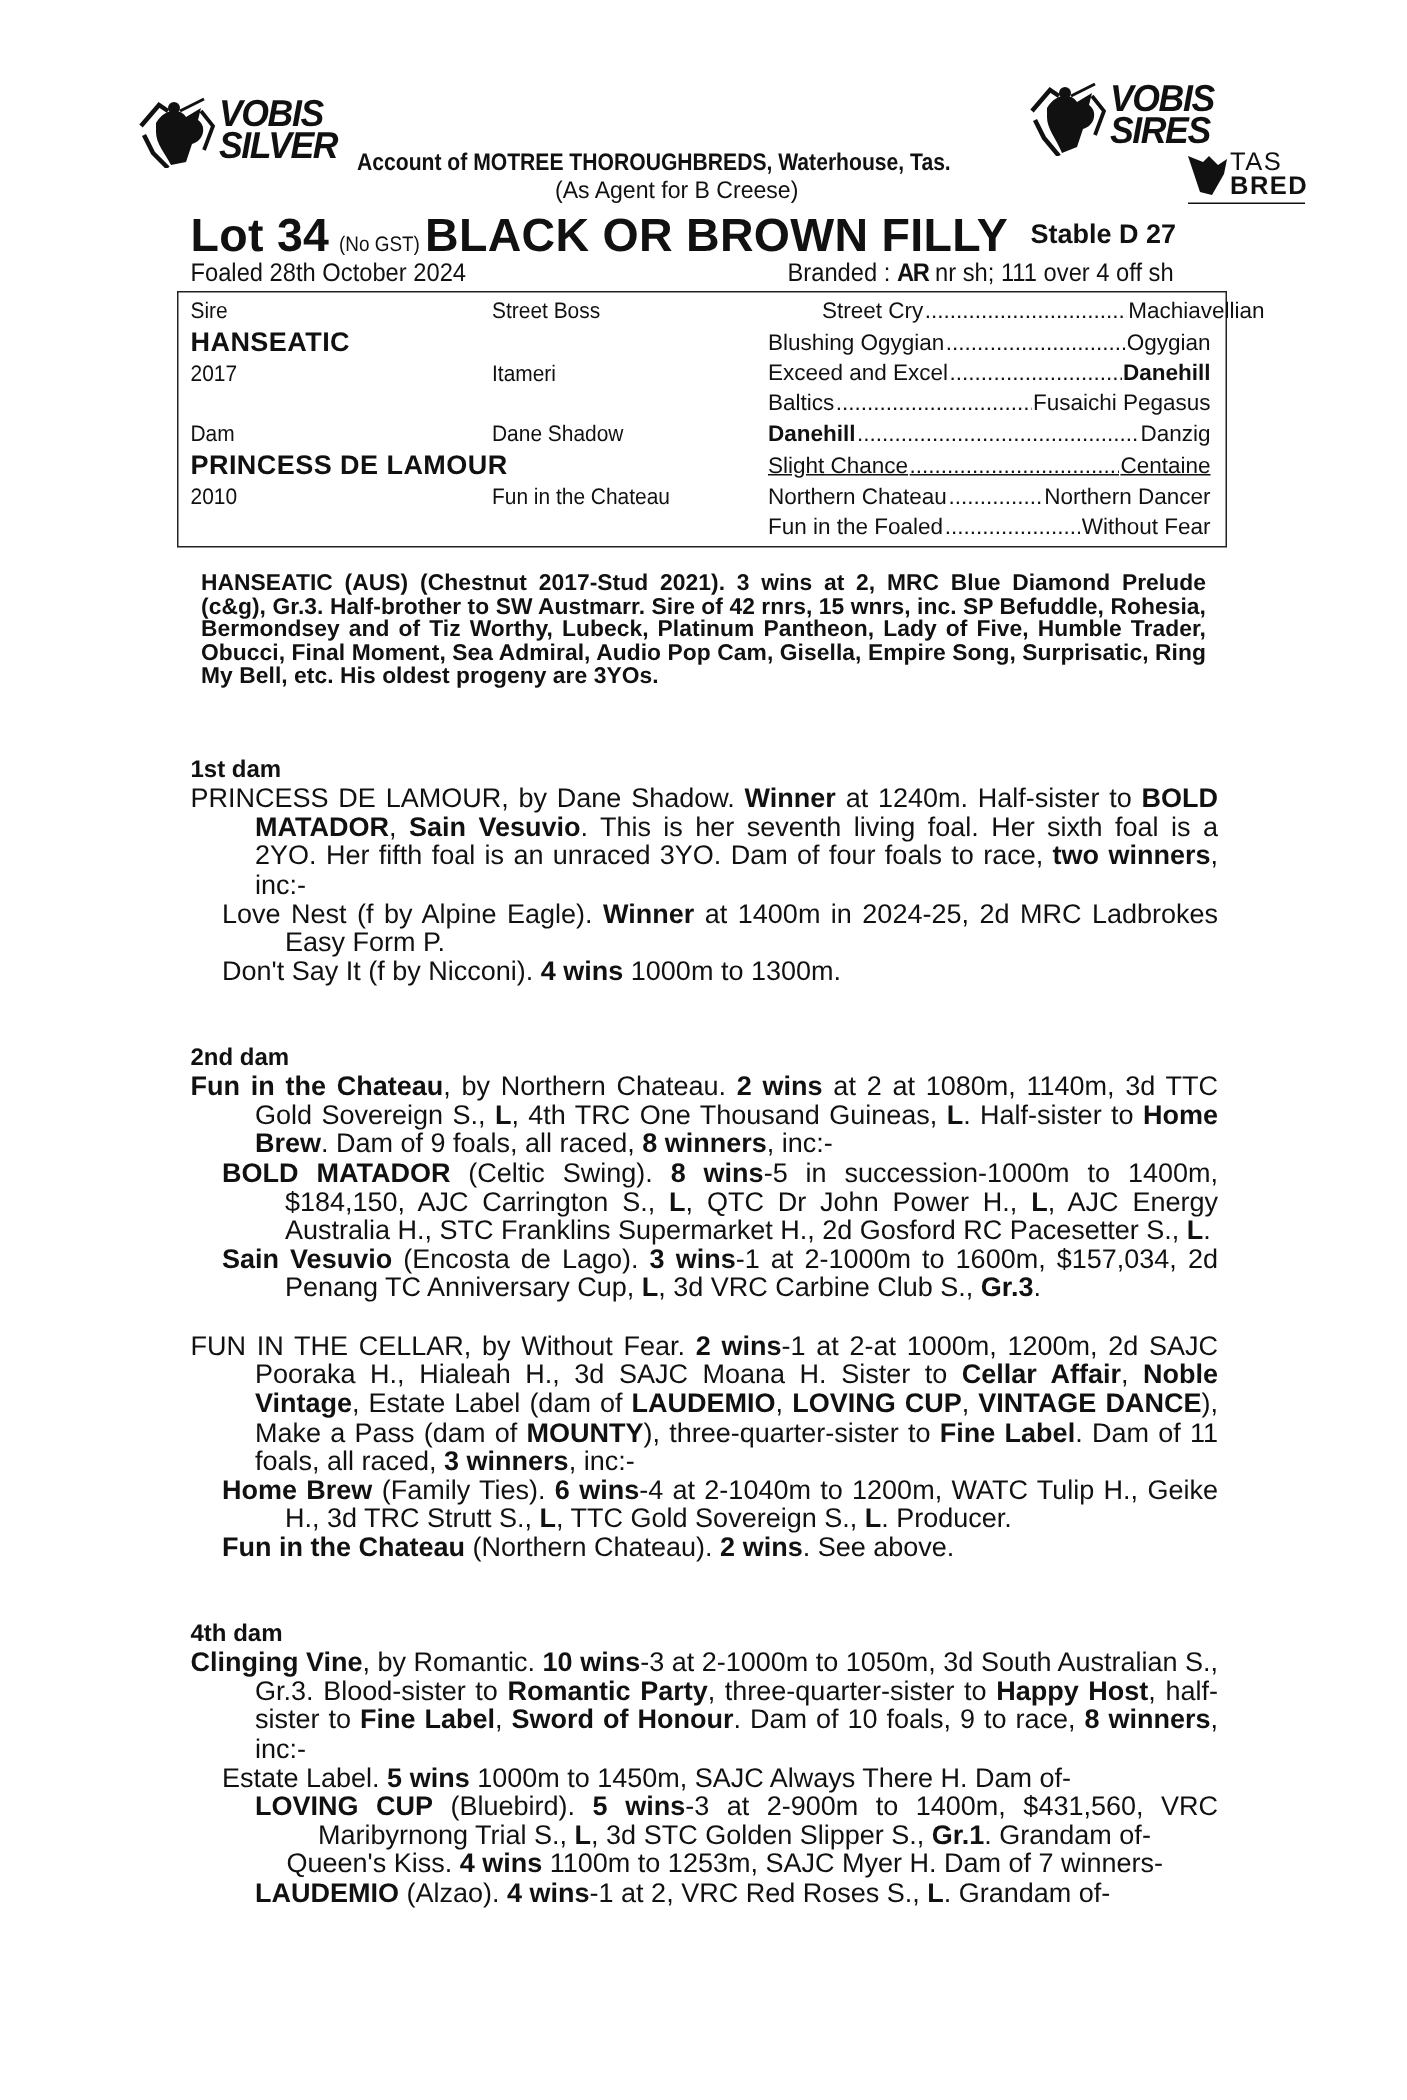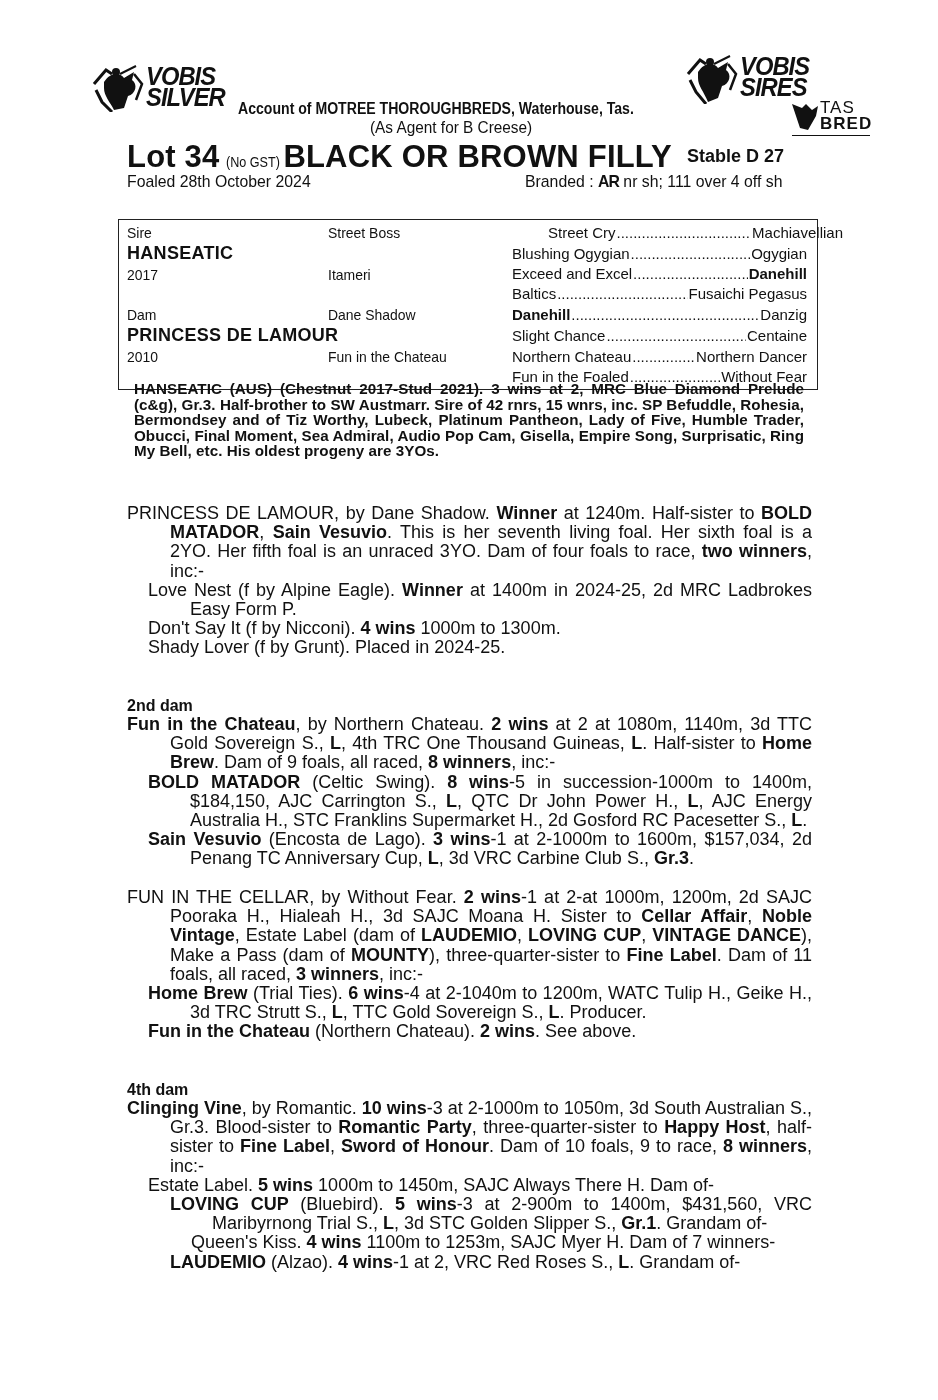--- a/index.html
+++ b/index.html
@@ -90,21 +90,21 @@
 </div>
 <div class="abs stable" style="left:687px; top:146px;">Stable D 27</div>
 
 <div class="abs foaled" style="left:127px; top:172px;">Foaled 28th October 2024</div>
 <div class="abs foaled" style="left:525px; top:172px;">
   <span>Branded :</span>
   <span style="font-weight:bold; letter-spacing:-1px; outline:0;">AR</span>
   <span>nr sh; 111 over 4 off sh</span>
 </div>
 
-<div class="abs ped-box" style="left:118px; top:219px; width:698px; height:169px;">
+<div class="abs ped-box" style="left:118px; top:194px; width:698px; height:169px;">
   <div class="ped-cell" style="left:8px; top:4px;">Sire</div>
   <div class="ped-cell ped-bold" style="left:8px; top:23px;">HANSEATIC</div>
   <div class="ped-cell" style="left:8px; top:46px;">2017</div>
   <div class="ped-cell" style="left:8px; top:86px;">Dam</div>
   <div class="ped-cell ped-bold" style="left:8px; top:105px;">PRINCESS DE LAMOUR</div>
   <div class="ped-cell" style="left:8px; top:128px;">2010</div>
 
   <div class="ped-cell" style="left:209px; top:4px;">Street Boss</div>
   <div class="ped-cell" style="left:209px; top:46px;">Itameri</div>
   <div class="ped-cell" style="left:209px; top:86px;">Dane Shadow</div>
@@ -128,56 +128,56 @@
   <div class="anc" style="top:65px;">
       <span>Baltics</span>
       <span class="dots"></span>
       <span>Fusaichi Pegasus</span>
     </div>
   <div class="anc" style="top:86px;">
       <b>Danehill</b>
       <span class="dots"></span>
       <span>Danzig</span>
     </div>
-  <div class="anc" style="top:107px;">
+  <div class="anc" style="top:107px;text-decoration:underline;">
       <span>Slight Chance</span>
       <span class="dots"></span>
       <span>Centaine</span>
     </div>
   <div class="anc" style="top:128px;">
       <span>Northern Chateau</span>
       <span class="dots"></span>
       <span>Northern Dancer</span>
     </div>
   <div class="anc" style="top:148px;">
       <span>Fun in the Foaled</span>
       <span class="dots"></span>
       <span>Without Fear</span>
     </div>
 </div>
 
 <div class="abs sire-para" style="left:134px; top:381px; width:670px;">HANSEATIC (AUS) (Chestnut 2017-Stud 2021). 3 wins at 2, MRC Blue Diamond Prelude (c&amp;g), Gr.3. Half-brother to SW Austmarr. Sire of 42 rnrs, 15 wnrs, inc. SP Befuddle, Rohesia, Bermondsey and of Tiz Worthy, Lubeck, Platinum Pantheon, Lady of Five, Humble Trader, Obucci, Final Moment, Sea Admiral, Audio Pop Cam, Gisella, Empire Song, Surprisatic, Ring My Bell, etc. His oldest progeny are 3YOs.</div>
 
 <div class="abs" style="left:127px; top:504px; width:685px;">
+  <div class="sec-head">1st dam</div>
   <div class="p hang0"><span>PRINCESS DE LAMOUR, by Dane Shadow. </span><b>Winner</b><span> at 1240m. Half-sister to </span><b>BOLD MATADOR</b><span>, </span><b>Sain Vesuvio</b><span>. This is her seventh living foal. Her sixth foal is a 2YO. Her fifth foal is an unraced 3YO. Dam of four foals to race, </span><b>two winners</b><span>, inc:-</span></div>
   <div class="p hang1"><span>Love Nest (f by Alpine Eagle). </span><b>Winner</b><span> at 1400m in 2024-25, 2d MRC Ladbrokes Easy Form P.</span></div>
   <div class="p hang1"><span>Don't Say It (f by Nicconi). </span><b>4 wins</b><span> 1000m to 1300m.</span></div>
-  <div class="p hang1"><span>Shady Lover (f by Grunt). Placed in 2024-25.</span></div>
 </div>
 
 <div class="abs" style="left:127px; top:696px; width:685px;">
   <div class="sec-head">2nd dam</div>
   <div class="p hang0"><b>Fun in the Chateau</b><span>, by Northern Chateau. </span><b>2 wins</b><span> at 2 at 1080m, 1140m, 3d TTC Gold Sovereign S., </span><b>L</b><span>, 4th TRC One Thousand Guineas, </span><b>L</b><span>. Half-sister to </span><b>Home Brew</b><span>. Dam of 9 foals, all raced, </span><b>8 winners</b><span>, inc:-</span></div>
   <div class="p hang1"><b>BOLD MATADOR</b><span> (Celtic Swing). </span><b>8 wins</b><span>-5 in succession-1000m to 1400m, $184,150, AJC Carrington S., </span><b>L</b><span>, QTC Dr John Power H., </span><b>L</b><span>, AJC Energy Australia H., STC Franklins Supermarket H., 2d Gosford RC Pacesetter S., </span><b>L</b><span>.</span></div>
   <div class="p hang1"><b>Sain Vesuvio</b><span> (Encosta de Lago). </span><b>3 wins</b><span>-1 at 2-1000m to 1600m, $157,034, 2d Penang TC Anniversary Cup, </span><b>L</b><span>, 3d VRC Carbine Club S., </span><b>Gr.3</b><span>.</span></div>
 </div>
 
 <div class="abs" style="left:127px; top:888px; width:685px;">
   <div class="p hang0"><span>FUN IN THE CELLAR, by Without Fear. </span><b>2 wins</b><span>-1 at 2-at 1000m, 1200m, 2d SAJC Pooraka H., Hialeah H., 3d SAJC Moana H. Sister to </span><b>Cellar Affair</b><span>, </span><b>Noble Vintage</b><span>, Estate Label (dam of </span><b>LAUDEMIO</b><span>, </span><b>LOVING CUP</b><span>, </span><b>VINTAGE DANCE</b><span>), Make a Pass (dam of </span><b>MOUNTY</b><span>), three-quarter-sister to </span><b>Fine Label</b><span>. Dam of 11 foals, all raced, </span><b>3 winners</b><span>, inc:-</span></div>
-  <div class="p hang1"><b>Home Brew</b><span> (Trial Ties). </span><b>6 wins</b><span>-4 at 2-1040m to 1200m, WATC Tulip H., Geike H., 3d TRC Strutt S., </span><b>L</b><span>, TTC Gold Sovereign S., </span><b>L</b><span>. Producer.</span></div>
+  <div class="p hang1"><b>Home Brew</b><span> (Family Ties). </span><b>6 wins</b><span>-4 at 2-1040m to 1200m, WATC Tulip H., Geike H., 3d TRC Strutt S., </span><b>L</b><span>, TTC Gold Sovereign S., </span><b>L</b><span>. Producer.</span></div>
   <div class="p hang1"><b>Fun in the Chateau</b><span> (Northern Chateau). </span><b>2 wins</b><span>. See above.</span></div>
 </div>
 
 <div class="abs" style="left:127px; top:1080px; width:685px;">
   <div class="sec-head">4th dam</div>
   <div class="p hang0"><b>Clinging Vine</b><span>, by Romantic. </span><b>10 wins</b><span>-3 at 2-1000m to 1050m, 3d South Australian S., Gr.3. Blood-sister to </span><b>Romantic Party</b><span>, three-quarter-sister to </span><b>Happy Host</b><span>, half-sister to </span><b>Fine Label</b><span>, </span><b>Sword of Honour</b><span>. Dam of 10 foals, 9 to race, </span><b>8 winners</b><span>, inc:-</span></div>
   <div class="p hang1"><span>Estate Label. </span><b>5 wins</b><span> 1000m to 1450m, SAJC Always There H. Dam of-</span></div>
   <div class="p hang2"><b>LOVING CUP</b><span> (Bluebird). </span><b>5 wins</b><span>-3 at 2-900m to 1400m, $431,560, VRC Maribyrnong Trial S., </span><b>L</b><span>, 3d STC Golden Slipper S., </span><b>Gr.1</b><span>. Grandam of-</span></div>
   <div class="p hang3"><span>Queen's Kiss. </span><b>4 wins</b><span> 1100m to 1253m, SAJC Myer H. Dam of 7 winners-</span></div>
   <div class="p hang2"><b>LAUDEMIO</b><span> (Alzao). </span><b>4 wins</b><span>-1 at 2, VRC Red Roses S., </span><b>L</b><span>. Grandam of-</span></div>

